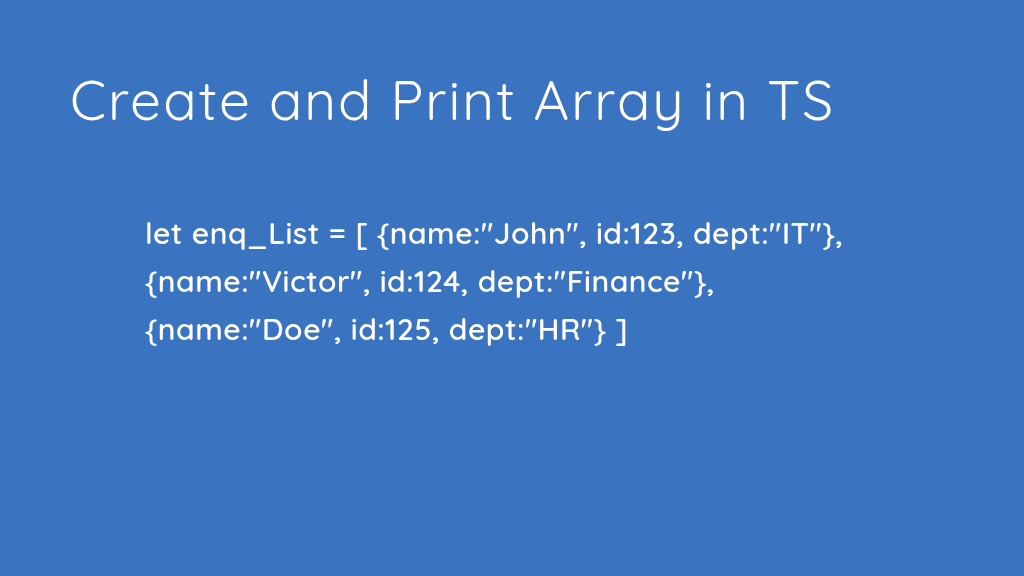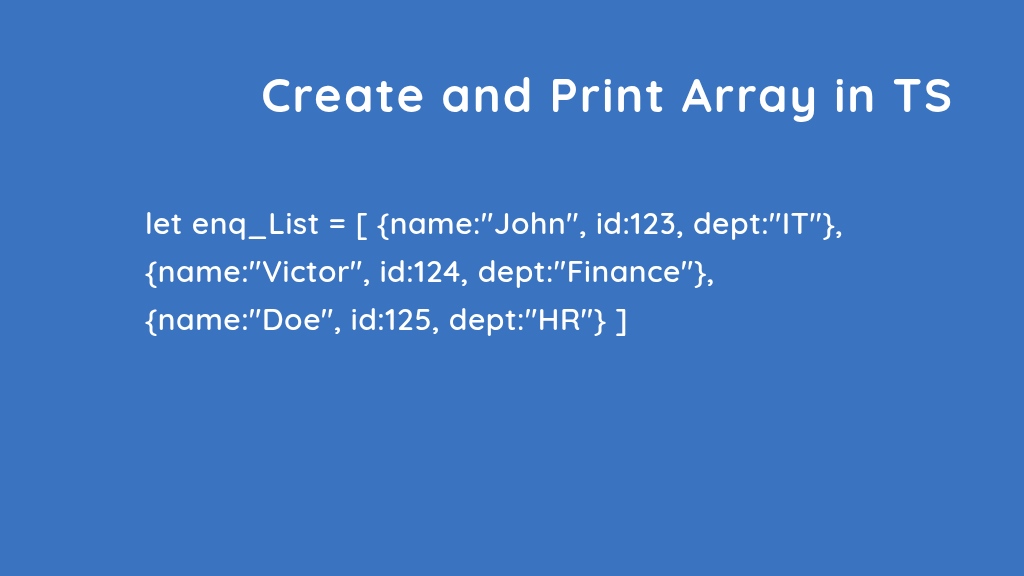--- a/index.html
+++ b/index.html
@@ -10,26 +10,26 @@
     body {
       width: 1024px;
       height: 576px;
       background-color: #3a73c0;
       color: #ffffff;
       font-family: 'Comic Sans MS', 'Quicksand', 'Comfortaa', sans-serif;
       padding: 50px 70px;
       overflow: hidden;
     }
     .title {
-      font-size: 47px;
-      font-weight: bold;
+      font-size: 55px;
+      font-weight: normal;
       letter-spacing: 2px;
       margin-bottom: 75px;
       margin-top: 15px;
-      text-align: right;
+      text-align: left;
     }
     .code-block {
       font-size: 30px;
       font-weight: 600;
       line-height: 1.6;
       padding-left: 75px;
       padding-right: 55px;
       letter-spacing: 0.5px;
     }
   </style>

